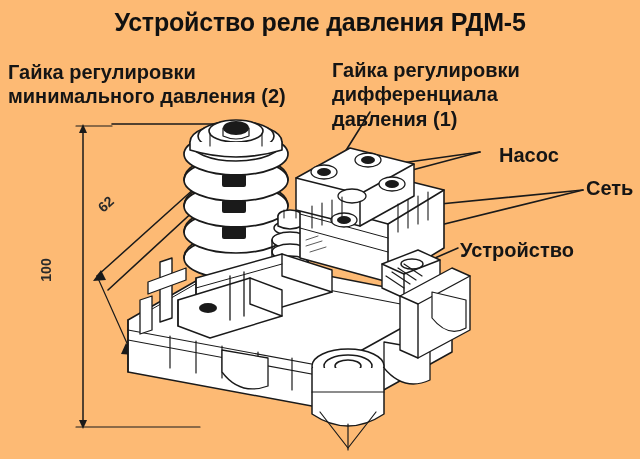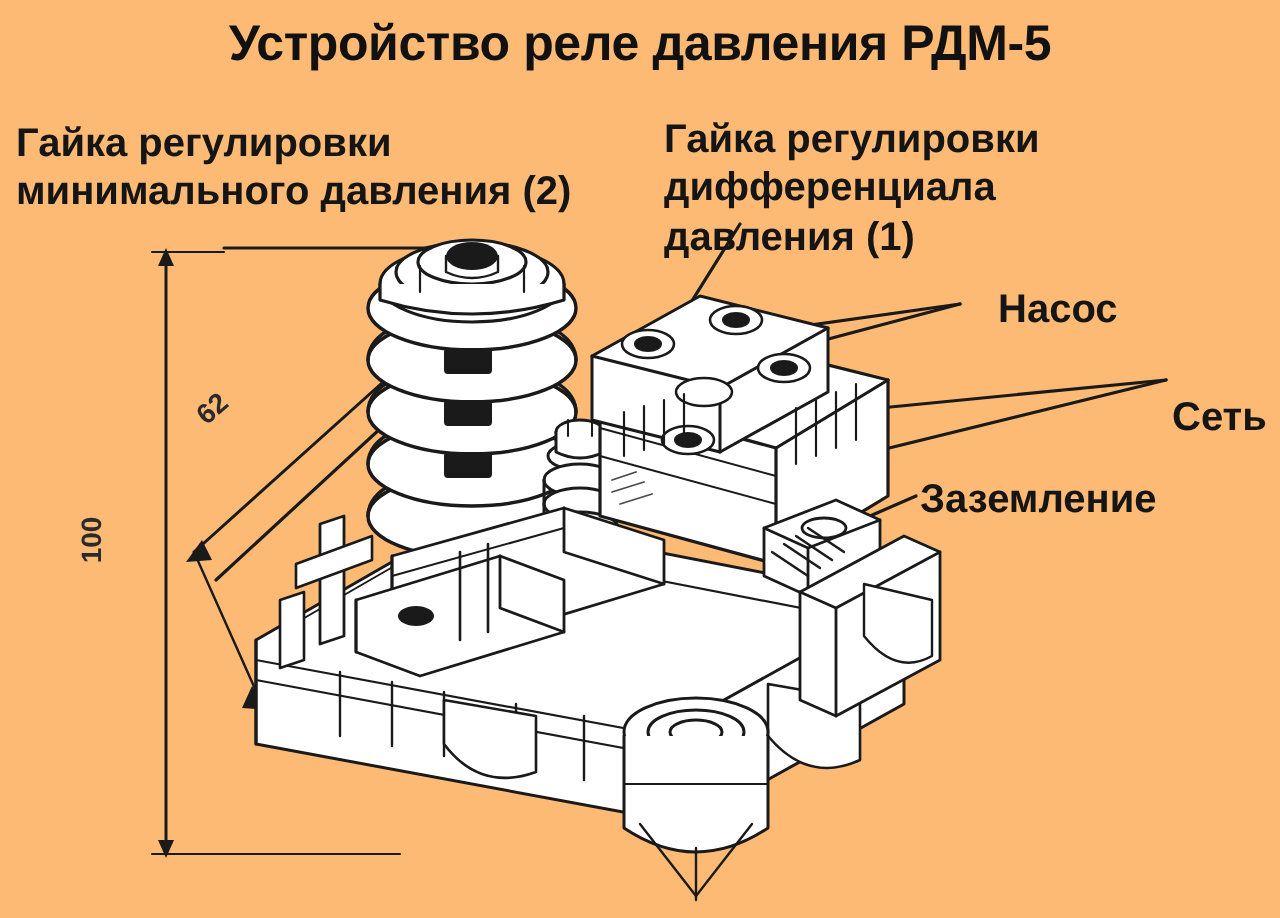--- a/index.html
+++ b/index.html
@@ -31,21 +31,21 @@
     position: absolute;
     font-size: 20px;
     font-weight: bold;
     line-height: 1.22;
     color: #151515;
     white-space: pre-line;
   }
   #label-min {      left: 8px;   top: 60px; }
   #label-diff {     left: 332px; top: 58px; }
   #label-pump {     left: 499px; top: 123px; margin-top: 20px; }
-  #label-mains {    left: 586px; top: 197px; }
+  #label-mains {    left: 586px; top: 176px; }
   #label-ground {   left: 460px; top: 238px; }
   .dim-text {
     position: absolute;
     font-size: 14px;
     font-weight: bold;
     color: #2a2a2a;
   }
   #dim-100-text {
     left: 34px;
     top: 262px;
@@ -281,19 +281,19 @@
 минимального давления (2)</div>
 
   <div class="callout" id="label-diff">Гайка регулировки
 дифференциала
 давления (1)</div>
 
   <div class="callout" id="label-pump">Насос</div>
 
   <div class="callout" id="label-mains">Сеть</div>
 
-  <div class="callout" id="label-ground">Заземление</div>
+  <div class="callout" id="label-ground">Устройство</div>
 
   <div class="dim-text" id="dim-100-text">100</div>
 
   <div class="dim-text" id="dim-62-text">62</div>
 
 </div>
 
 </body></html>

